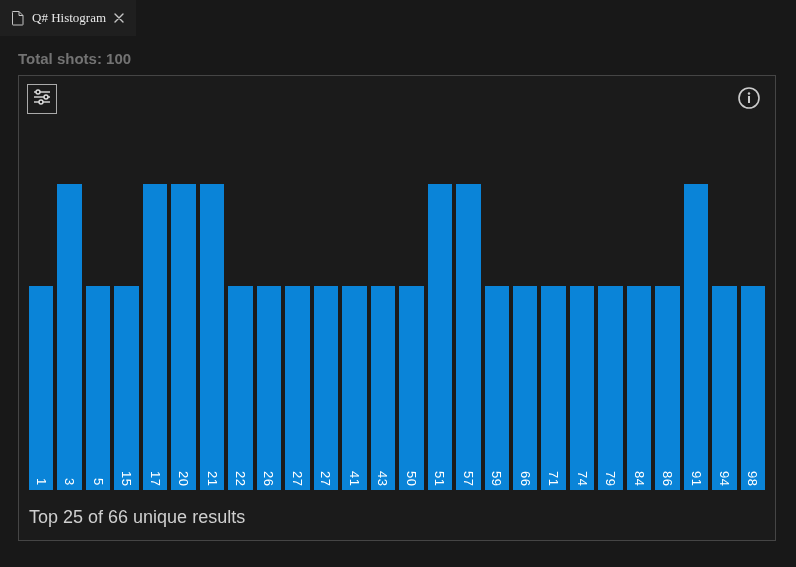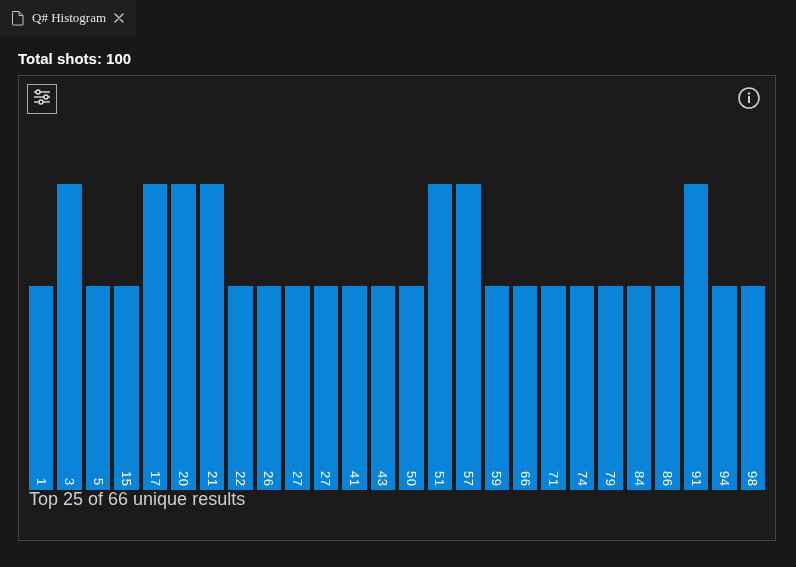--- a/index.html
+++ b/index.html
@@ -27,21 +27,21 @@
     font-family: Liberation Serif, serif;
   }
   .tab .file-icon svg { display: block; }
   .tab .close-icon svg { display: block; }
   .content {
     padding: 14px 18px 18px 18px;
   }
   .shots-line {
     font-weight: 600;
     font-size: 15px;
-    color: #ffffff;
+    color: #737373;
     margin-bottom: 8px;
   }
   .panel {
     border: 1px solid #454545;
     background: #1b1b1b;
     position: relative;
     height: 466px;
     width: 758px;
   }
   .panel-toolbar {
@@ -90,21 +90,21 @@
     transform: translateX(-50%);
     color: #fff;
     font-size: 13px;
     writing-mode: vertical-rl;
     text-orientation: mixed;
     font-weight: 400;
     letter-spacing: 0.5px;
   }
   .footer {
     position: absolute;
-    left: 10px; bottom: 30px;
+    left: 10px; bottom: 12px;
     font-size: 18px;
     color: #cfcfcf;
   }
 </style>
 </head>
 <body>
 
 <div class="tab-bar">
   <div class="tab">
     <span class="file-icon">

